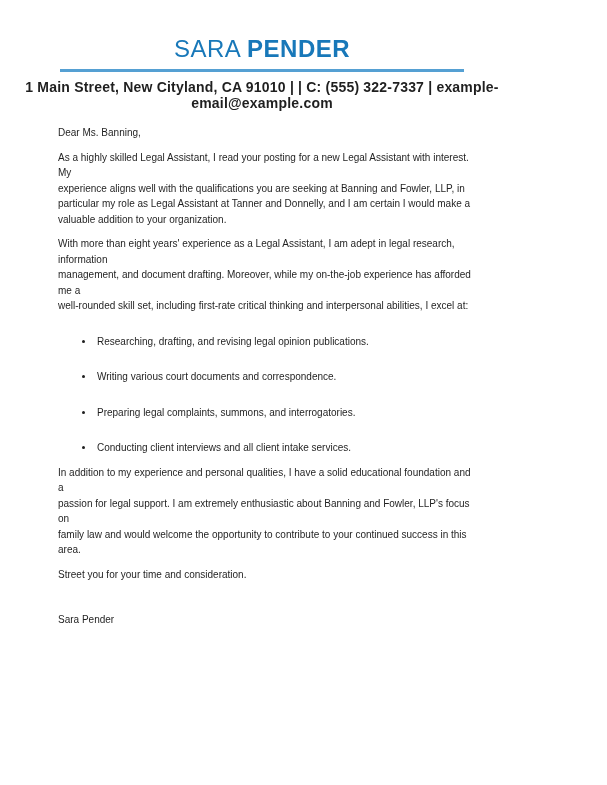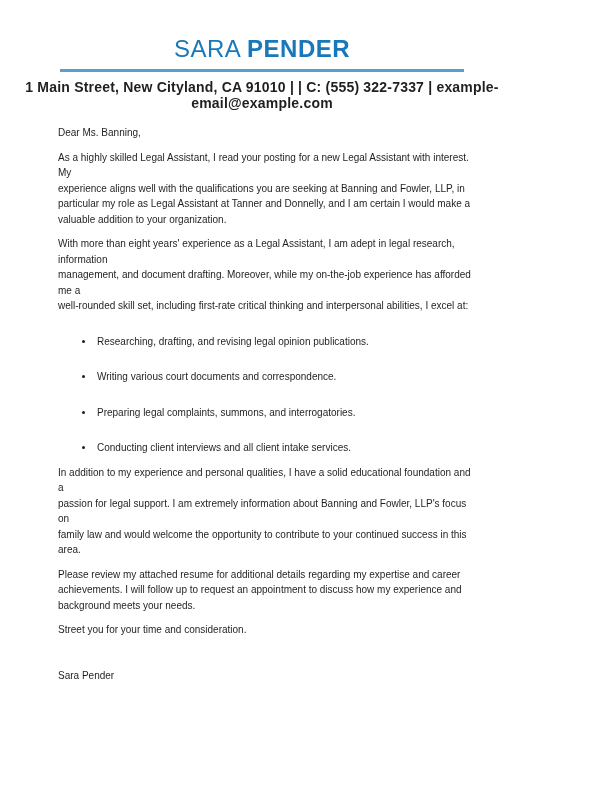--- a/index.html
+++ b/index.html
@@ -94,26 +94,23 @@
 well-rounded skill set, including first-rate critical thinking and interpersonal abilities, I excel at:</p>
 
     <ul>
       <li>Researching, drafting, and revising legal opinion publications.</li>
       <li>Writing various court documents and correspondence.</li>
       <li>Preparing legal complaints, summons, and interrogatories.</li>
       <li>Conducting client interviews and all client intake services.</li>
     </ul>
 
     <p>In addition to my experience and personal qualities, I have a solid educational foundation and a
-passion for legal support. I am extremely information about Banning and Fowler, LLP's focus on
+passion for legal support. I am extremely enthusiastic about Banning and Fowler, LLP's focus on
 family law and would welcome the opportunity to contribute to your continued success in this area.</p>
 
-    <p>Please review my attached resume for additional details regarding my expertise and career
-achievements. I will follow up to request an appointment to discuss how my experience and
-background meets your needs.</p>
 
     <p>Street you for your time and consideration.</p>
 
 
     <p class="signature">Sara Pender</p>
   </div>
 
 </div>
 
 </body></html>

